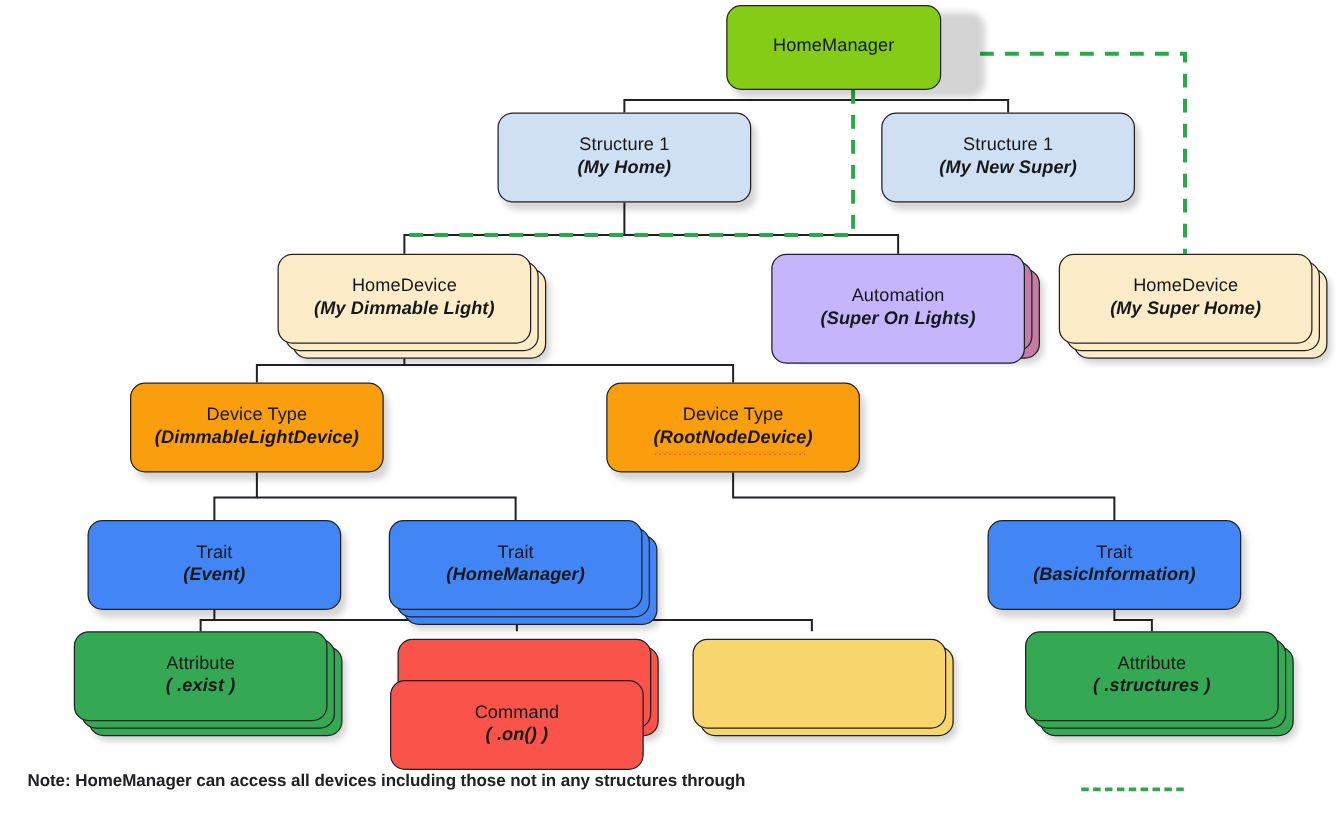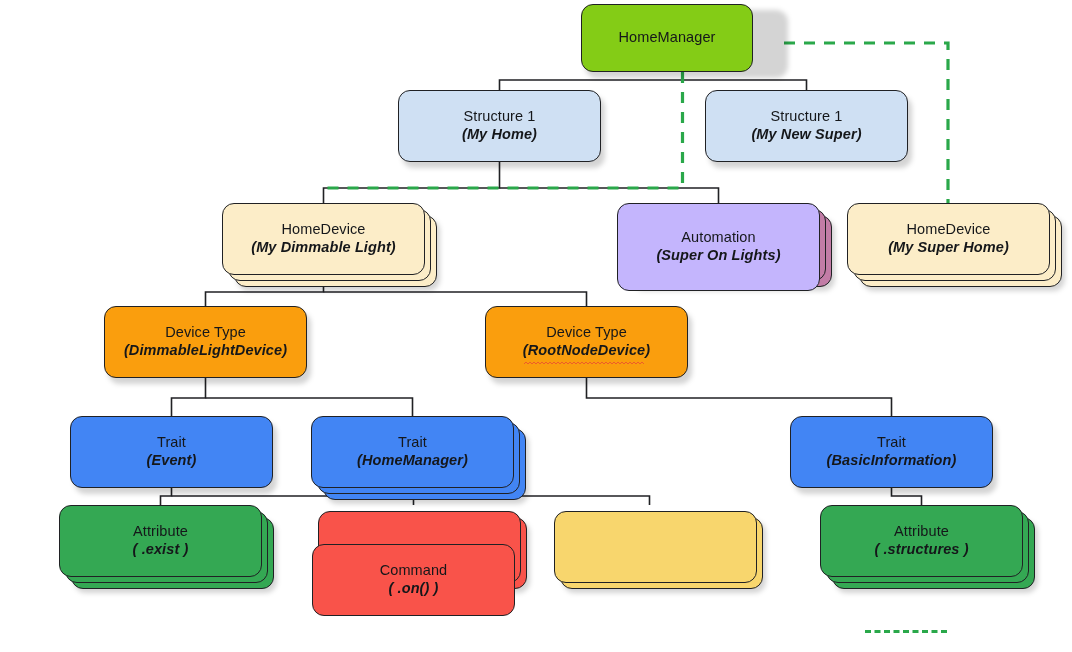--- a/index.html
+++ b/index.html
@@ -221,15 +221,16 @@
   <div class="deck" style="left:554px;top:511px;width:203px;height:72px;background:#f8d66d;"></div>
 
   <div class="shadow" style="left:835px;top:521px;width:203px;height:72px;"></div>
   <div class="deck d2" style="left:832px;top:517px;width:203px;height:72px;background:#34a853;"></div>
   <div class="deck" style="left:826px;top:511px;width:203px;height:72px;background:#34a853;"></div>
   <div class="node" style="left:820px;top:505px;width:203px;height:72px;background:#34a853;">
     <span class="l1">Attribute</span>
     <span class="l2">( .structures )</span>
   </div>
 
+  <div class="note">Note: HomeManager can access all devices including those not in any structures through</div>
   <div class="note-dash"></div>
 
 </div>
 
 </body></html>

